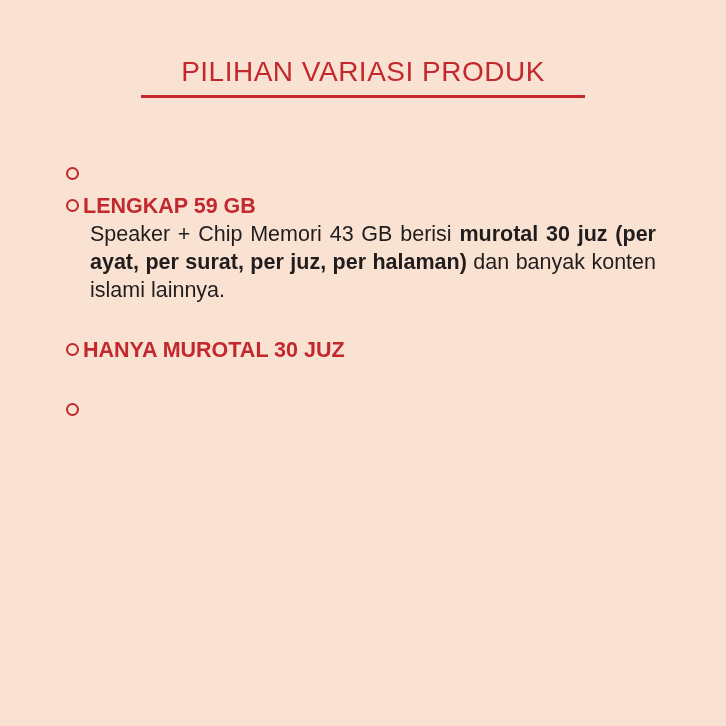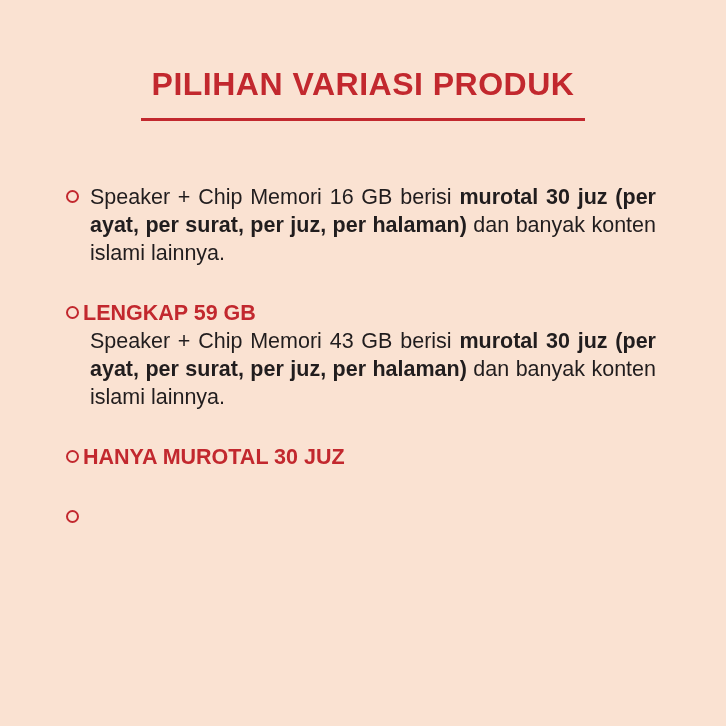--- a/index.html
+++ b/index.html
@@ -19,24 +19,24 @@
     width: 726px;
     height: 726px;
     position: relative;
     box-sizing: border-box;
   }
   .header {
     padding-top: 50px;
     text-align: center;
   }
   .title {
-    margin: 16px;
-    font-size: 32px;
+    margin: 4px;
+    font-size: 28px;
     line-height: 36px;
-    font-weight: bold;
+    font-weight: normal;
     letter-spacing: 0.5px;
     color: var(--red, #C2282E);
   }
   .title-underline {
     width: 444px;
     height: 3px;
     background: var(--red, #C2282E);
     margin: 5px auto 0 auto;
   }
   .variation-list {
@@ -83,21 +83,20 @@
 
 <div class="page">
   <header class="header">
     <h1 class="title">PILIHAN VARIASI PRODUK</h1>
     <div class="title-underline"></div>
   </header>
 
   <main class="variation-list">
   <section class="item">
     <span class="bullet"></span>
-    <p class="item-body"><span>Speaker + Chip Memori 16 GB berisi </span><span class="bold">murotal 30 juz (per ayat, per surat, per juz, per halaman)</span><span> dan banyak konten islami lainnya.</span></p>
   </section>
 
   <section class="item">
     <span class="bullet"></span>
     <h2 class="item-heading">LENGKAP 59 GB</h2>
     <p class="item-body"><span>Speaker + Chip Memori 43 GB berisi </span><span class="bold">murotal 30 juz (per ayat, per surat, per juz, per halaman)</span><span> dan banyak konten islami lainnya.</span></p>
   </section>
 
   <section class="item">
     <span class="bullet"></span>

